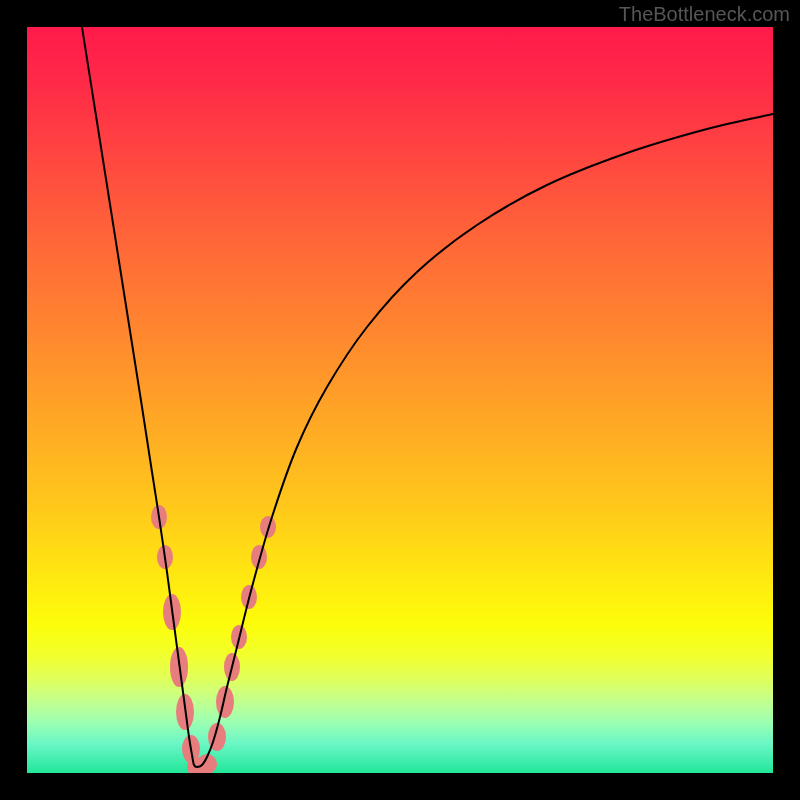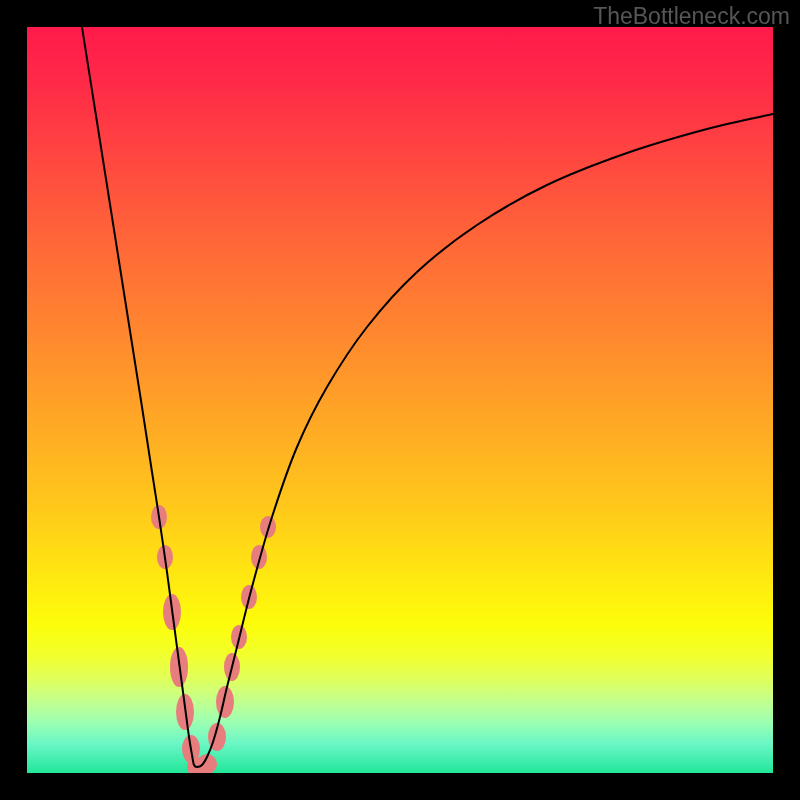--- a/index.html
+++ b/index.html
@@ -45,21 +45,21 @@
       #9fffb0 93%,
       #6cf7c6 96%,
       #22e69a 100%
     );
   }
   .watermark {
     position: absolute;
     top: 3px;
     right: 10px;
     color: #565656;
-    font-size: 23px;
+    font-size: 20px;
     font-weight: 400;
     letter-spacing: 0px;
     user-select: none;
   }
   svg.curve {
     position: absolute;
     inset: 0;
     width: 100%;
     height: 100%;
   }

